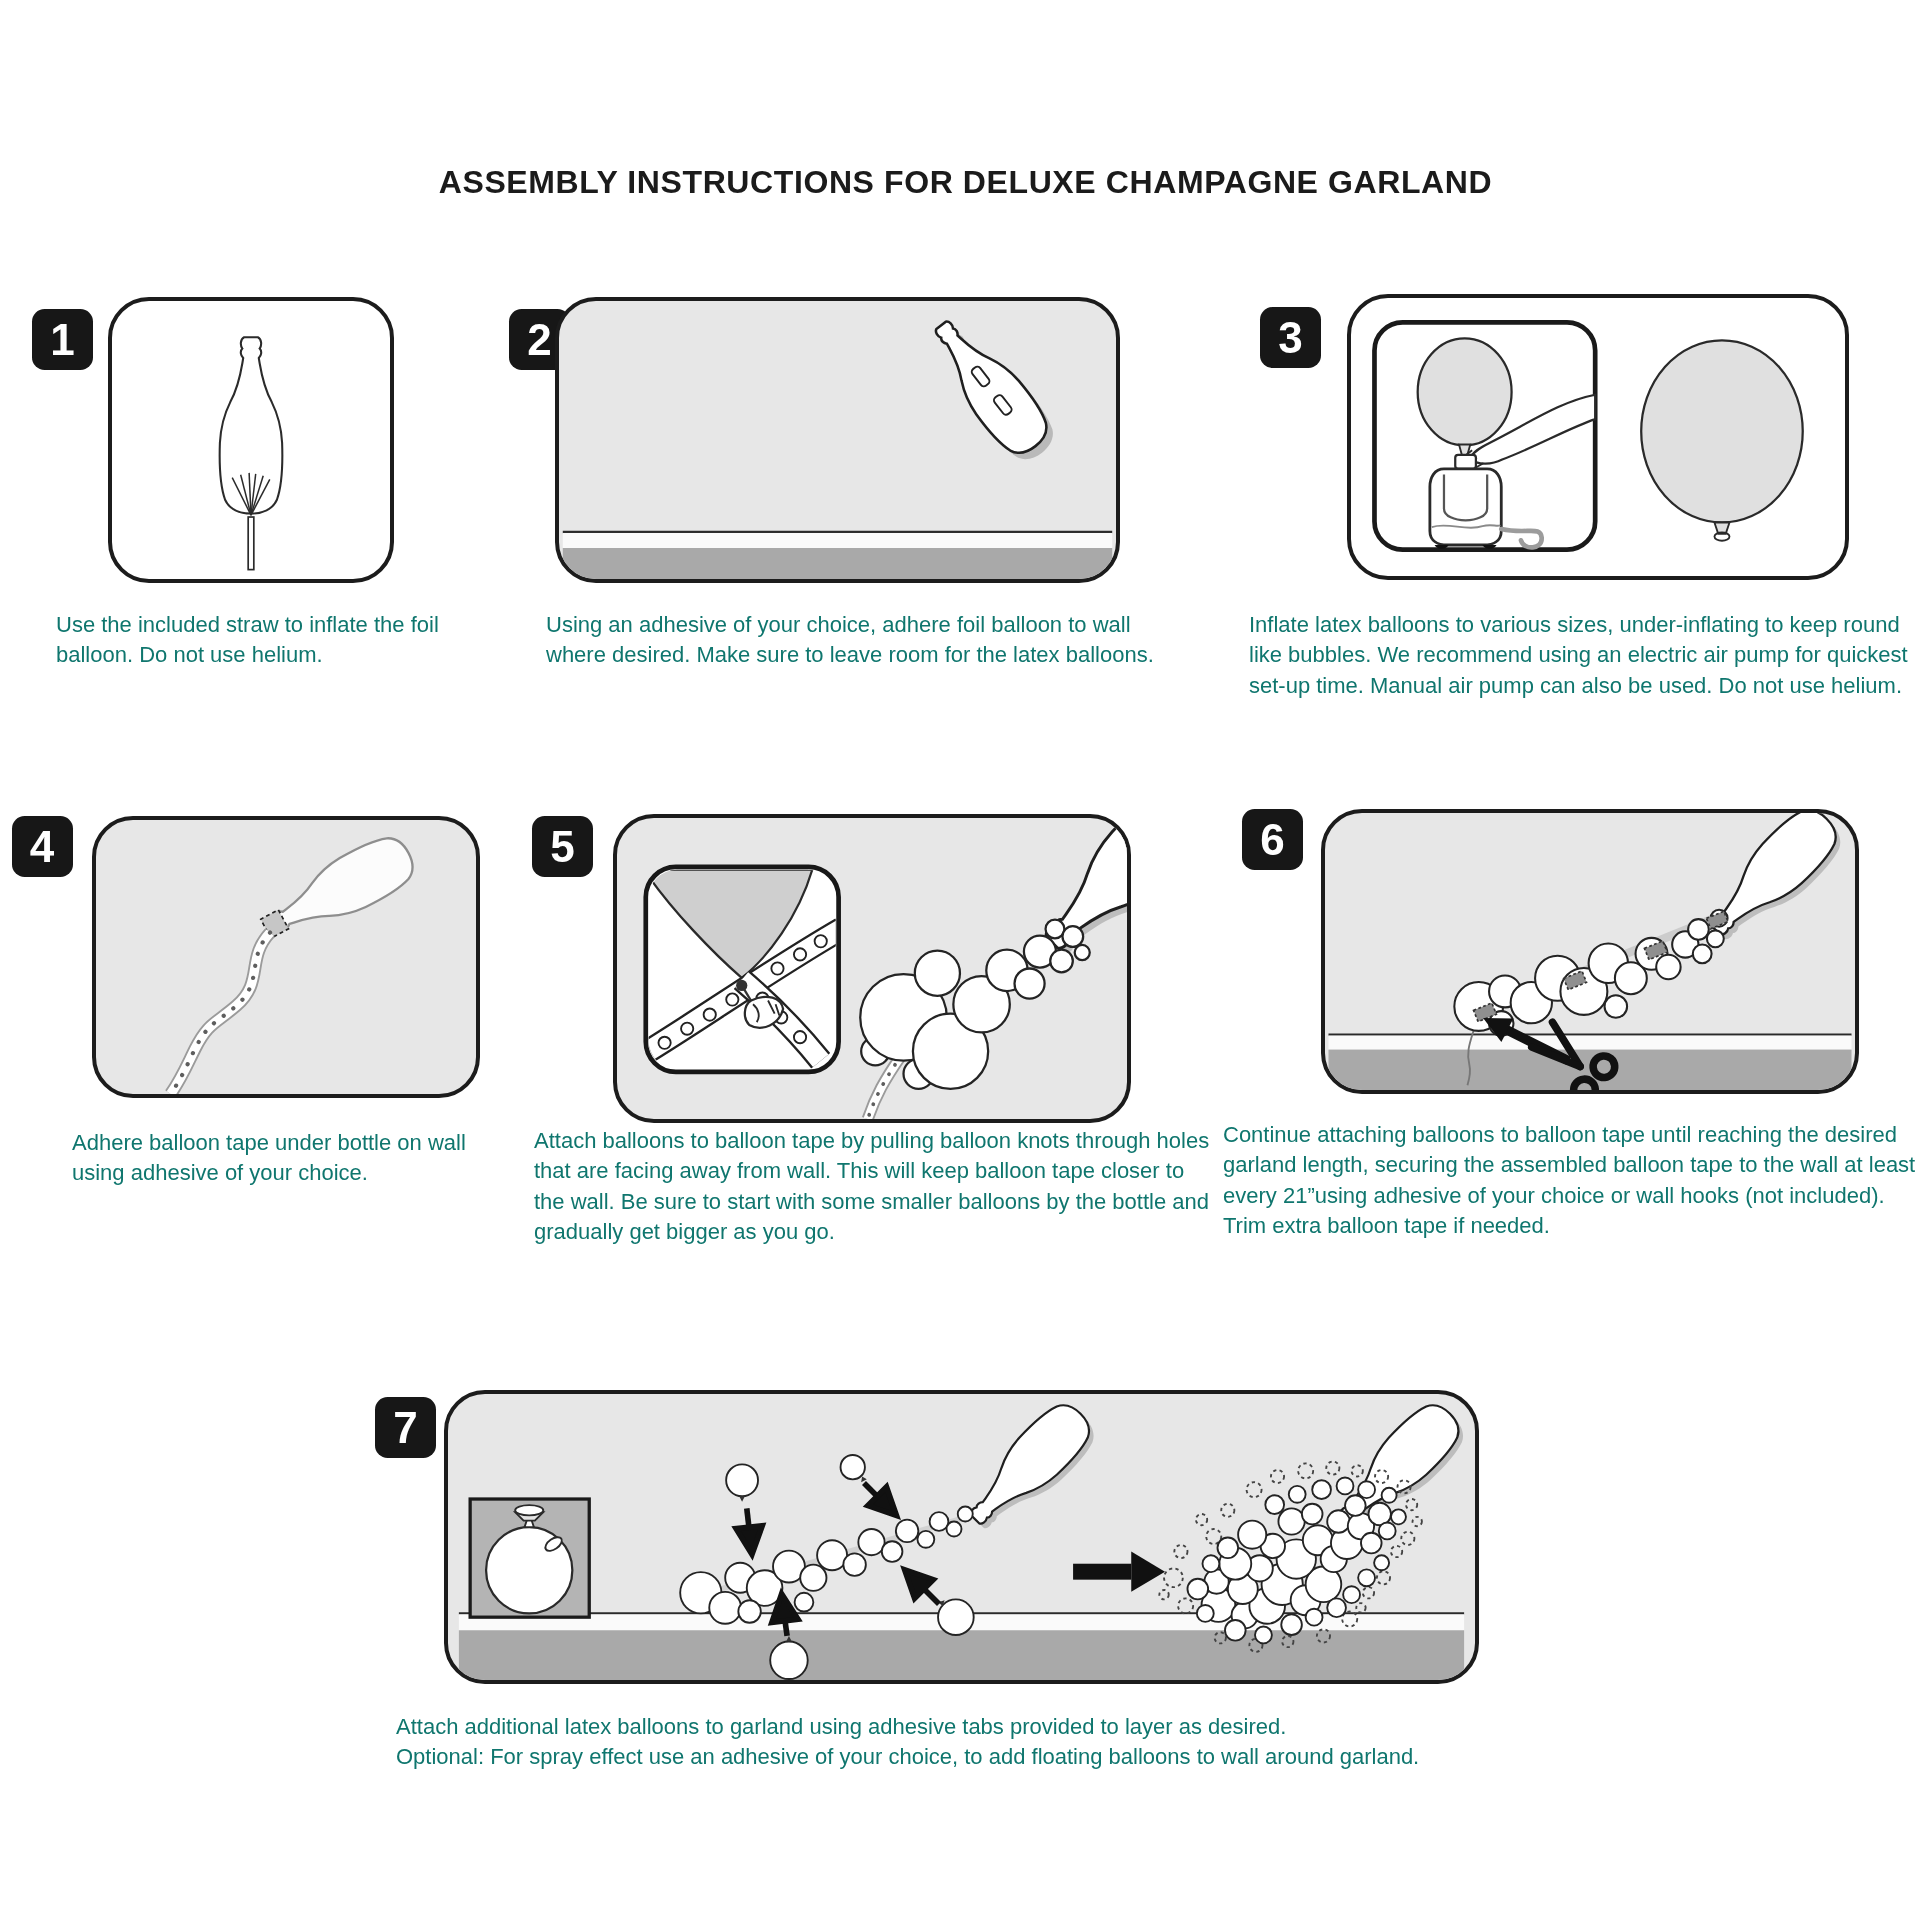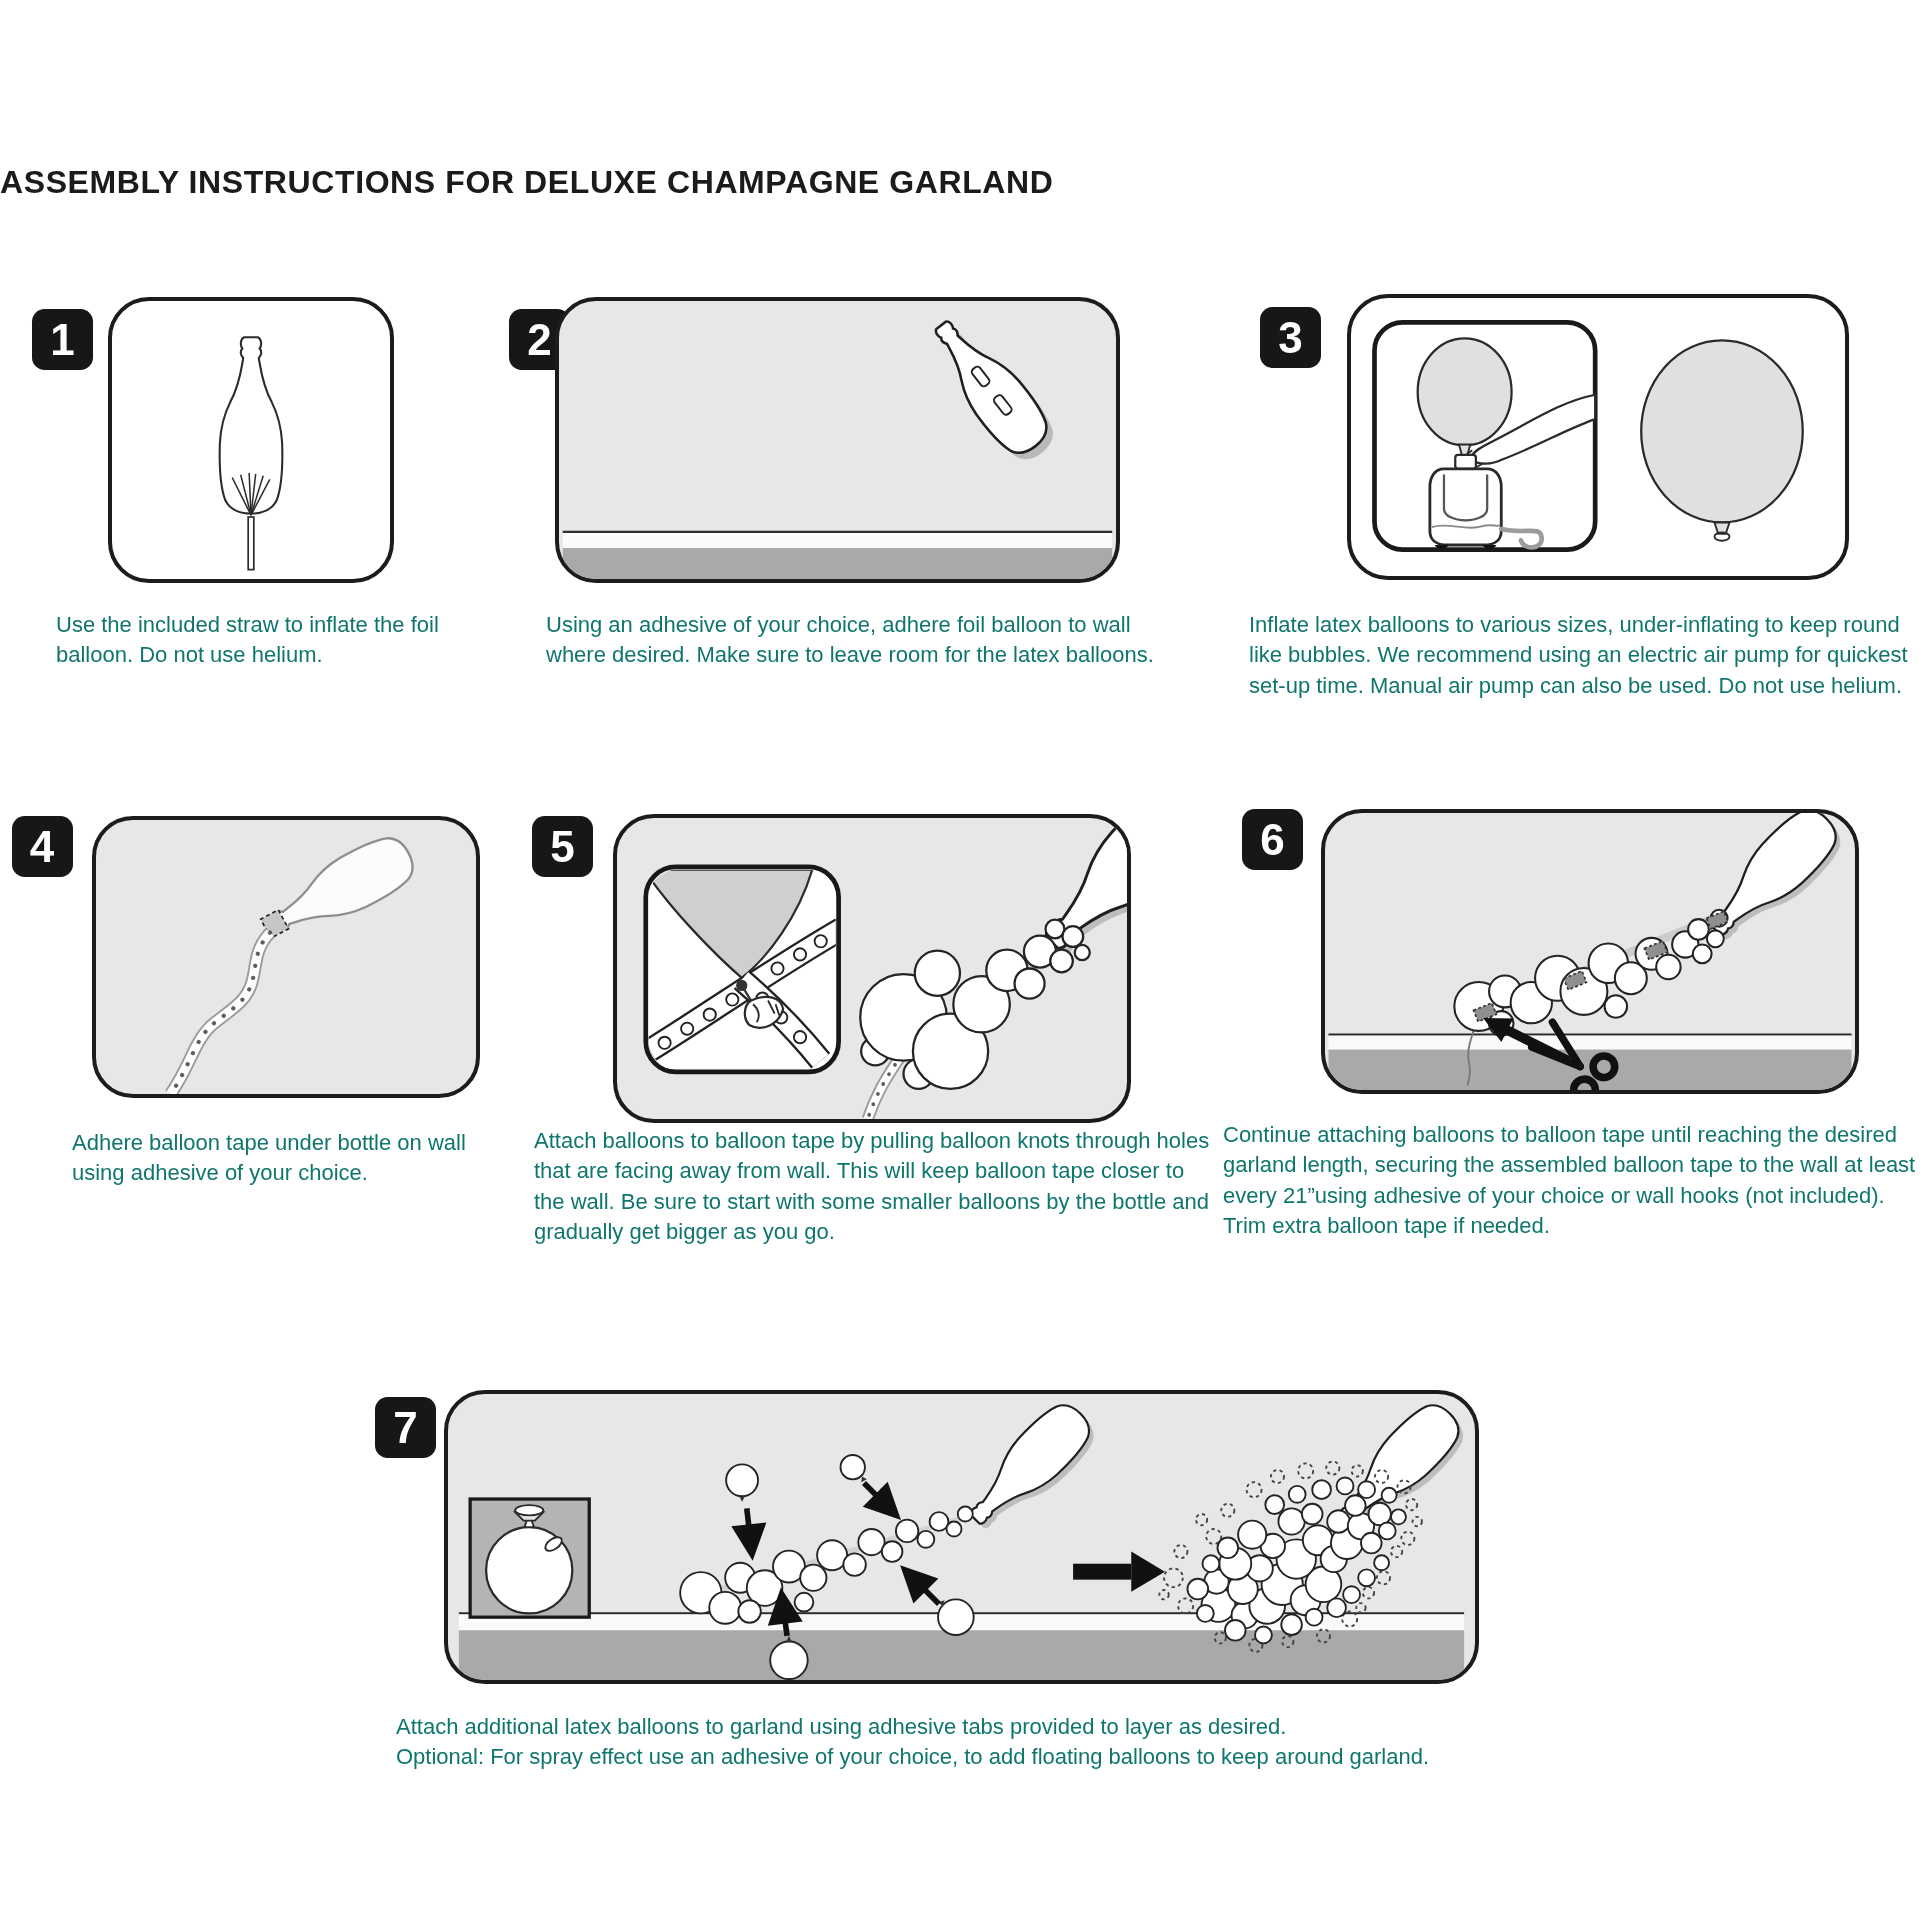--- a/index.html
+++ b/index.html
@@ -1,17 +1,17 @@
 <!DOCTYPE html>
 <html><head>
 <meta charset="utf-8">
 <style>
   html,body{margin:0;padding:0;background:#fff;}
   body{width:1931px;height:1931px;position:relative;font-family:"Liberation Sans",sans-serif;color:#1d1d1d;overflow:hidden;}
-  .title{position:absolute;top:164px;left:0;width:1931px;font-size:32px;font-weight:bold;letter-spacing:0.6px;color:#1b1b1b;margin:0;}
+  .title{position:absolute;top:164px;left:0;width:1931px;text-align:center;font-size:32px;font-weight:bold;letter-spacing:0.6px;color:#1b1b1b;margin:0;}
   .badge{position:absolute;width:61px;height:61px;background:#171717;border-radius:12.6px;color:#fff;display:flex;align-items:center;justify-content:center;font-size:44px;font-weight:bold;line-height:1;}
   .panel{position:absolute;border:4.8px solid #1c1c1c;border-radius:41px;overflow:hidden;background:#fff;box-sizing:border-box;}
   .panel.wall{background:#e7e7e7;}
   .panel svg{display:block;width:100%;height:100%;}
   .caption{position:absolute;font-size:22px;line-height:1.38;color:#0f766e;margin:0;}
   .defs{position:absolute;width:0;height:0;}
 </style>
 </head>
 <body>
 
@@ -385,15 +385,15 @@
         <circle cx="912" cy="238" r="9"></circle>
       <circle cx="936" cy="228" r="10"></circle>
         <circle cx="952" cy="214" r="9"></circle>
         <circle cx="968" cy="196" r="9"></circle>
         <circle cx="984" cy="180" r="8"></circle>
     </g>
   </svg>
 </div>
 <div class="caption" style="left:396px;top:1712px;width:1120px">
   <p style="margin:0">Attach additional latex balloons to garland using adhesive tabs provided to layer as desired.</p>
-  <p style="margin:0">Optional: For spray effect use an adhesive of your choice, to add floating balloons to keep around garland.</p>
+  <p style="margin:0">Optional: For spray effect use an adhesive of your choice, to add floating balloons to wall around garland.</p>
 </div>
 
 
 </body></html>

